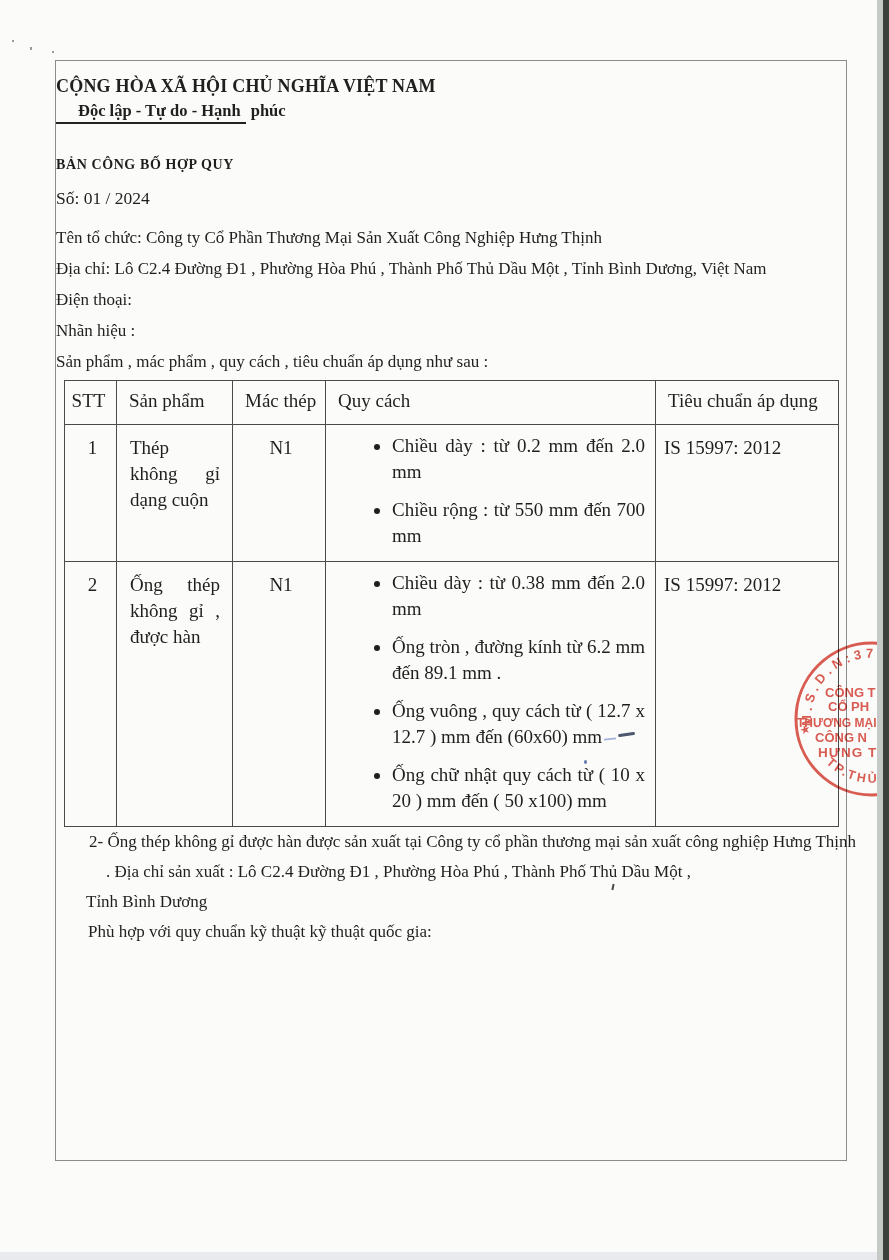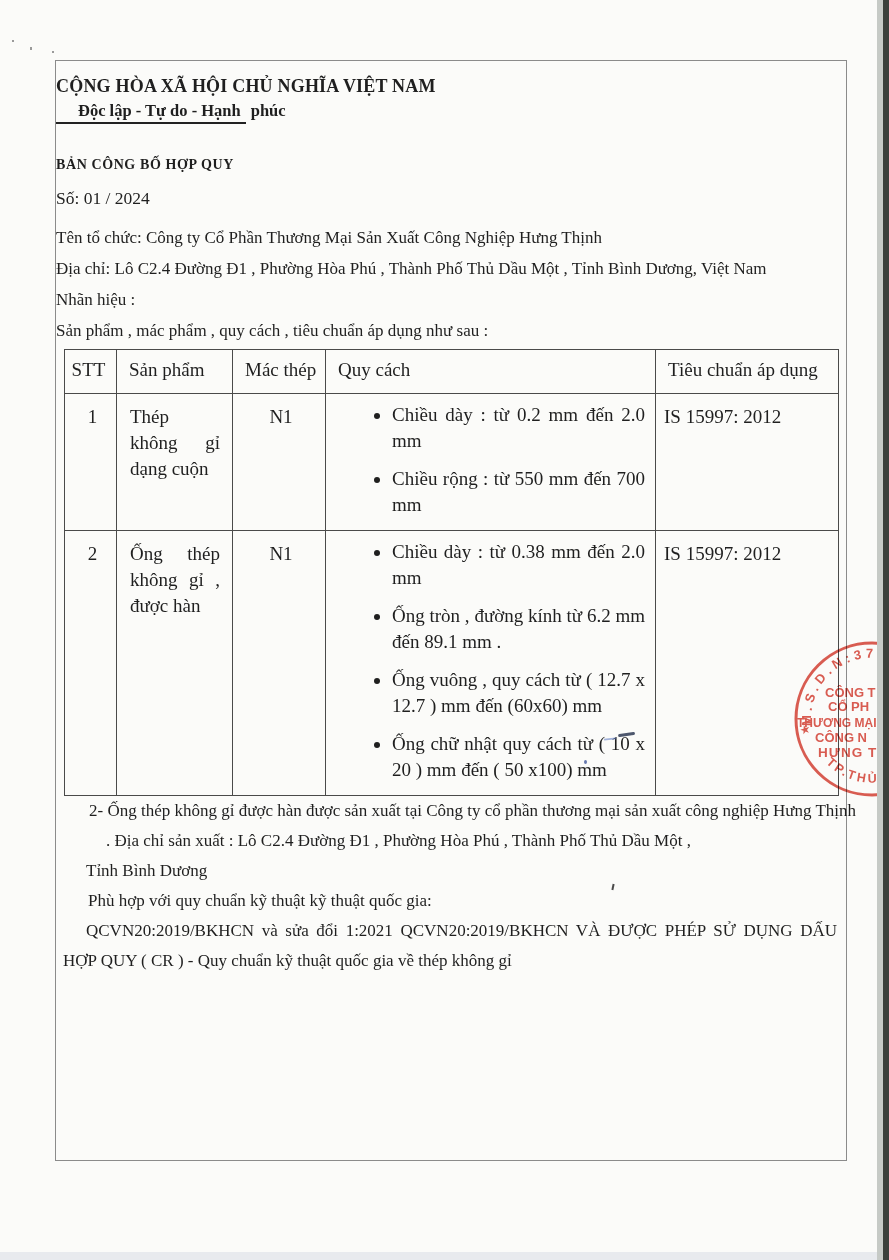--- a/index.html
+++ b/index.html
@@ -80,20 +80,21 @@
     <div class="hdr">
       <p class="nat1">CỘNG HÒA XÃ HỘI CHỦ NGHĨA VIỆT NAM</p>
       <p class="nat2"><span class="motto-u">Độc lập - Tự do - Hạnh</span><span class="motto-t">phúc</span></p>
       <p class="doc-title">BẢN CÔNG BỐ HỢP QUY</p>
       <p class="doc-no">Số: 01 / 2024</p>
     </div>
 
     <div class="intro">
       <p class="p-org">Tên tổ chức: Công ty Cổ Phần Thương Mại Sản Xuất Công Nghiệp Hưng Thịnh</p>
       <p class="p-addr">Địa chỉ: Lô C2.4 Đường Đ1 , Phường Hòa Phú , Thành Phố Thủ Dầu Một , Tỉnh Bình Dương, Việt Nam</p>
+      <p class="p-phone">Điện thoại:</p>
       <p class="p-brand">Nhãn hiệu :</p>
       <p class="p-lead">Sản phẩm , mác phẩm , quy cách , tiêu chuẩn áp dụng như sau :</p>
     </div>
 
     <table class="spec">
       <colgroup>
         <col style="width:52px">
           <col style="width:116px">
           <col style="width:93px">
           <col style="width:330px">
@@ -136,21 +137,20 @@
             </td>
     <td class="c-tc">IS 15997: 2012</td>
   </tr>
 </tbody>
     </table>
 
     <div class="after-table">
       <p class="note2">2-  Ống thép không gỉ được hàn được sản xuất tại Công ty cổ phần thương mại sản xuất công nghiệp Hưng Thịnh . Địa chỉ sản xuất : Lô C2.4 Đường Đ1 , Phường Hòa Phú , Thành Phố Thủ Dầu Một ,</p>
       <p class="province">Tỉnh Bình Dương</p>
       <p class="conform">Phù hợp với quy chuẩn kỹ thuật kỹ thuật quốc gia:</p>
-      <p class="regulation">QCVN20:2019/BKHCN và sửa đổi 1:2021 QCVN20:2019/BKHCN VÀ ĐƯỢC PHÉP SỬ DỤNG DẤU HỢP QUY ( CR ) -  Quy chuẩn kỹ thuật quốc gia về thép không gỉ</p>
     </div>
   </div>
 
   <svg class="stamp" width="200" height="200" viewBox="-100 -100 200 200">
     <circle class="stamp-ink-stroke" r="76" fill="none" stroke="#da5146" stroke-width="3"></circle>
     <path id="arcTop" d="M -60.5 7 A 61 61 0 0 1 59 -16" fill="none"></path>
     <path id="arcBot" d="M -46 44 A 64 64 0 0 0 50 40" fill="none"></path>
     <text class="stamp-ink" font-size="13" font-weight="bold" fill="#da5146" letter-spacing="4">
       <textPath href="#arcTop">M.S.D.N:3702266</textPath>
     </text>

